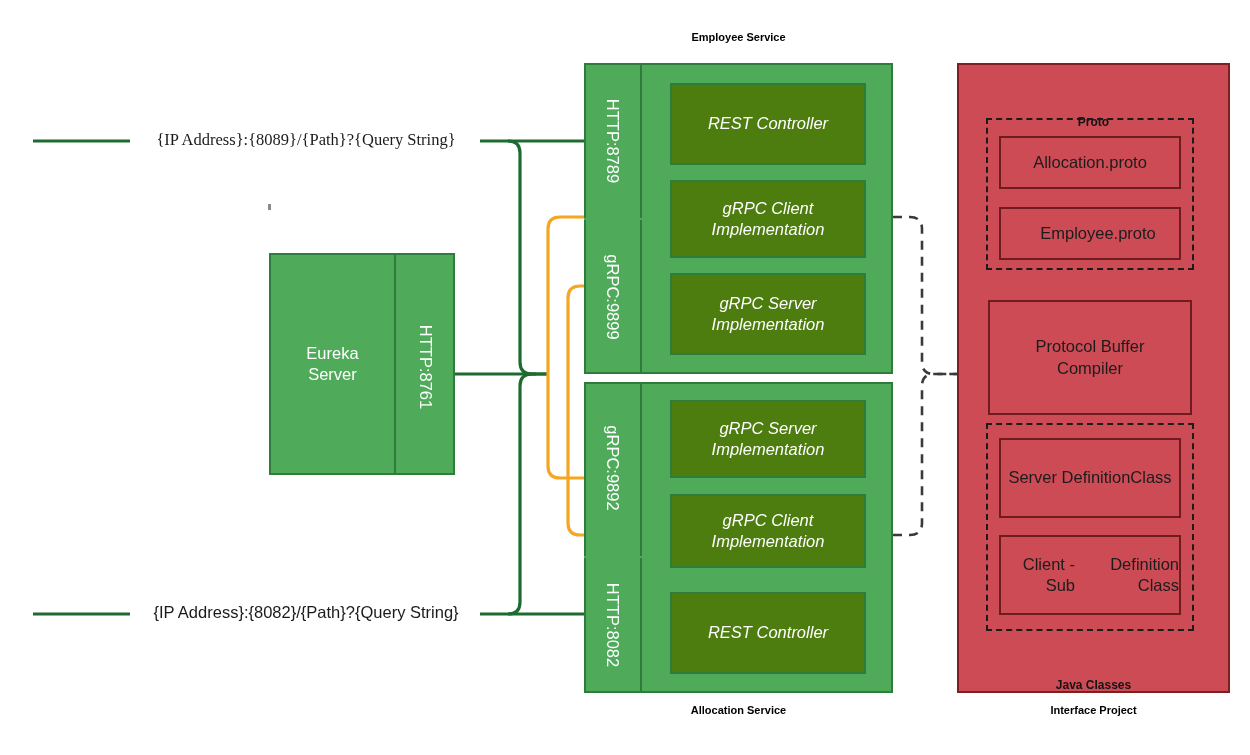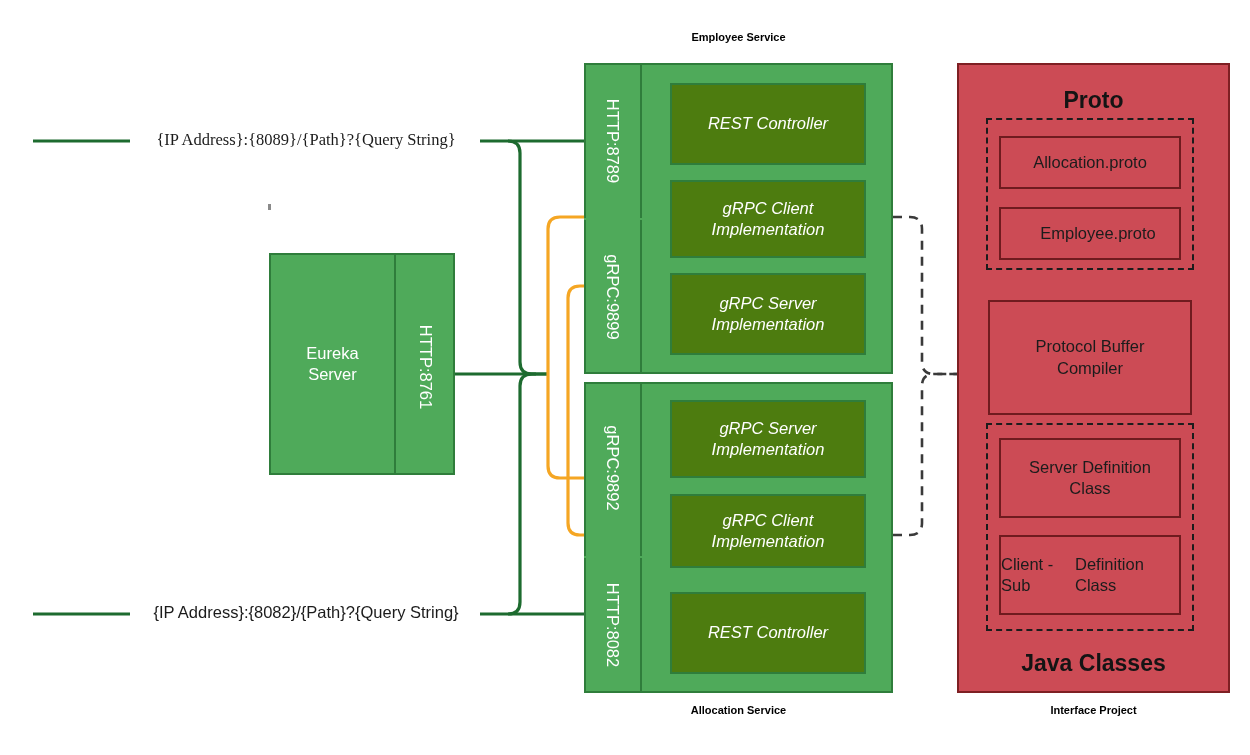--- a/index.html
+++ b/index.html
@@ -99,35 +99,36 @@
     position: absolute;
     background: #cc4b55;
     border: 2px solid #6f1b1f;
     box-sizing: border-box;
     color: #1c1c1c;
     font-size: 16.5px;
     line-height: 1.28;
     display: flex;
     align-items: center;
     justify-content: center;
-    text-align: left;
+    text-align: right;
   }
   .dashgroup {
     position: absolute;
     border: 2px dashed #1c1c1c;
     box-sizing: border-box;
     background: transparent;
   }
   .redcaption {
     position: absolute;
-    font-size: 23px;
+    font-size: 12px;
     font-weight: bold;
     color: #141414;
     text-align: center;
     white-space: nowrap;
+    margin-top: 28px;
   }
   .speck {
     position: absolute;
     background: #8a8a8a;
   }
 </style>
 </head>
 <body>
 
 <div id="canvas">
@@ -249,21 +250,21 @@
     <span>Employee.proto</span>
   </div>
 
   <div class="redinner" style="left:988px; top:300px; width:204px; height:115px; flex-direction:column;">
     <span>Protocol Buffer</span>
     <span>Compiler</span>
   </div>
 
   <div class="dashgroup" style="left:986px; top:423px; width:208px; height:208px;"></div>
 
-  <div class="redinner" style="left:999px; top:438px; width:182px; height:80px; flex-direction:column;">
+  <div class="redinner" style="left:999px; top:438px; width:182px; height:80px; flex-direction:row;">
     <span>Server Definition</span>
     <span>Class</span>
   </div>
 
   <div class="redinner" style="left:999px; top:535px; width:182px; height:80px; flex-direction:row;">
     <span>Client -Sub</span>
     <span>Definition Class</span>
   </div>
 
   <div class="redcaption" style="left:957px; top:650px; width:273px;">Java Classes</div>

